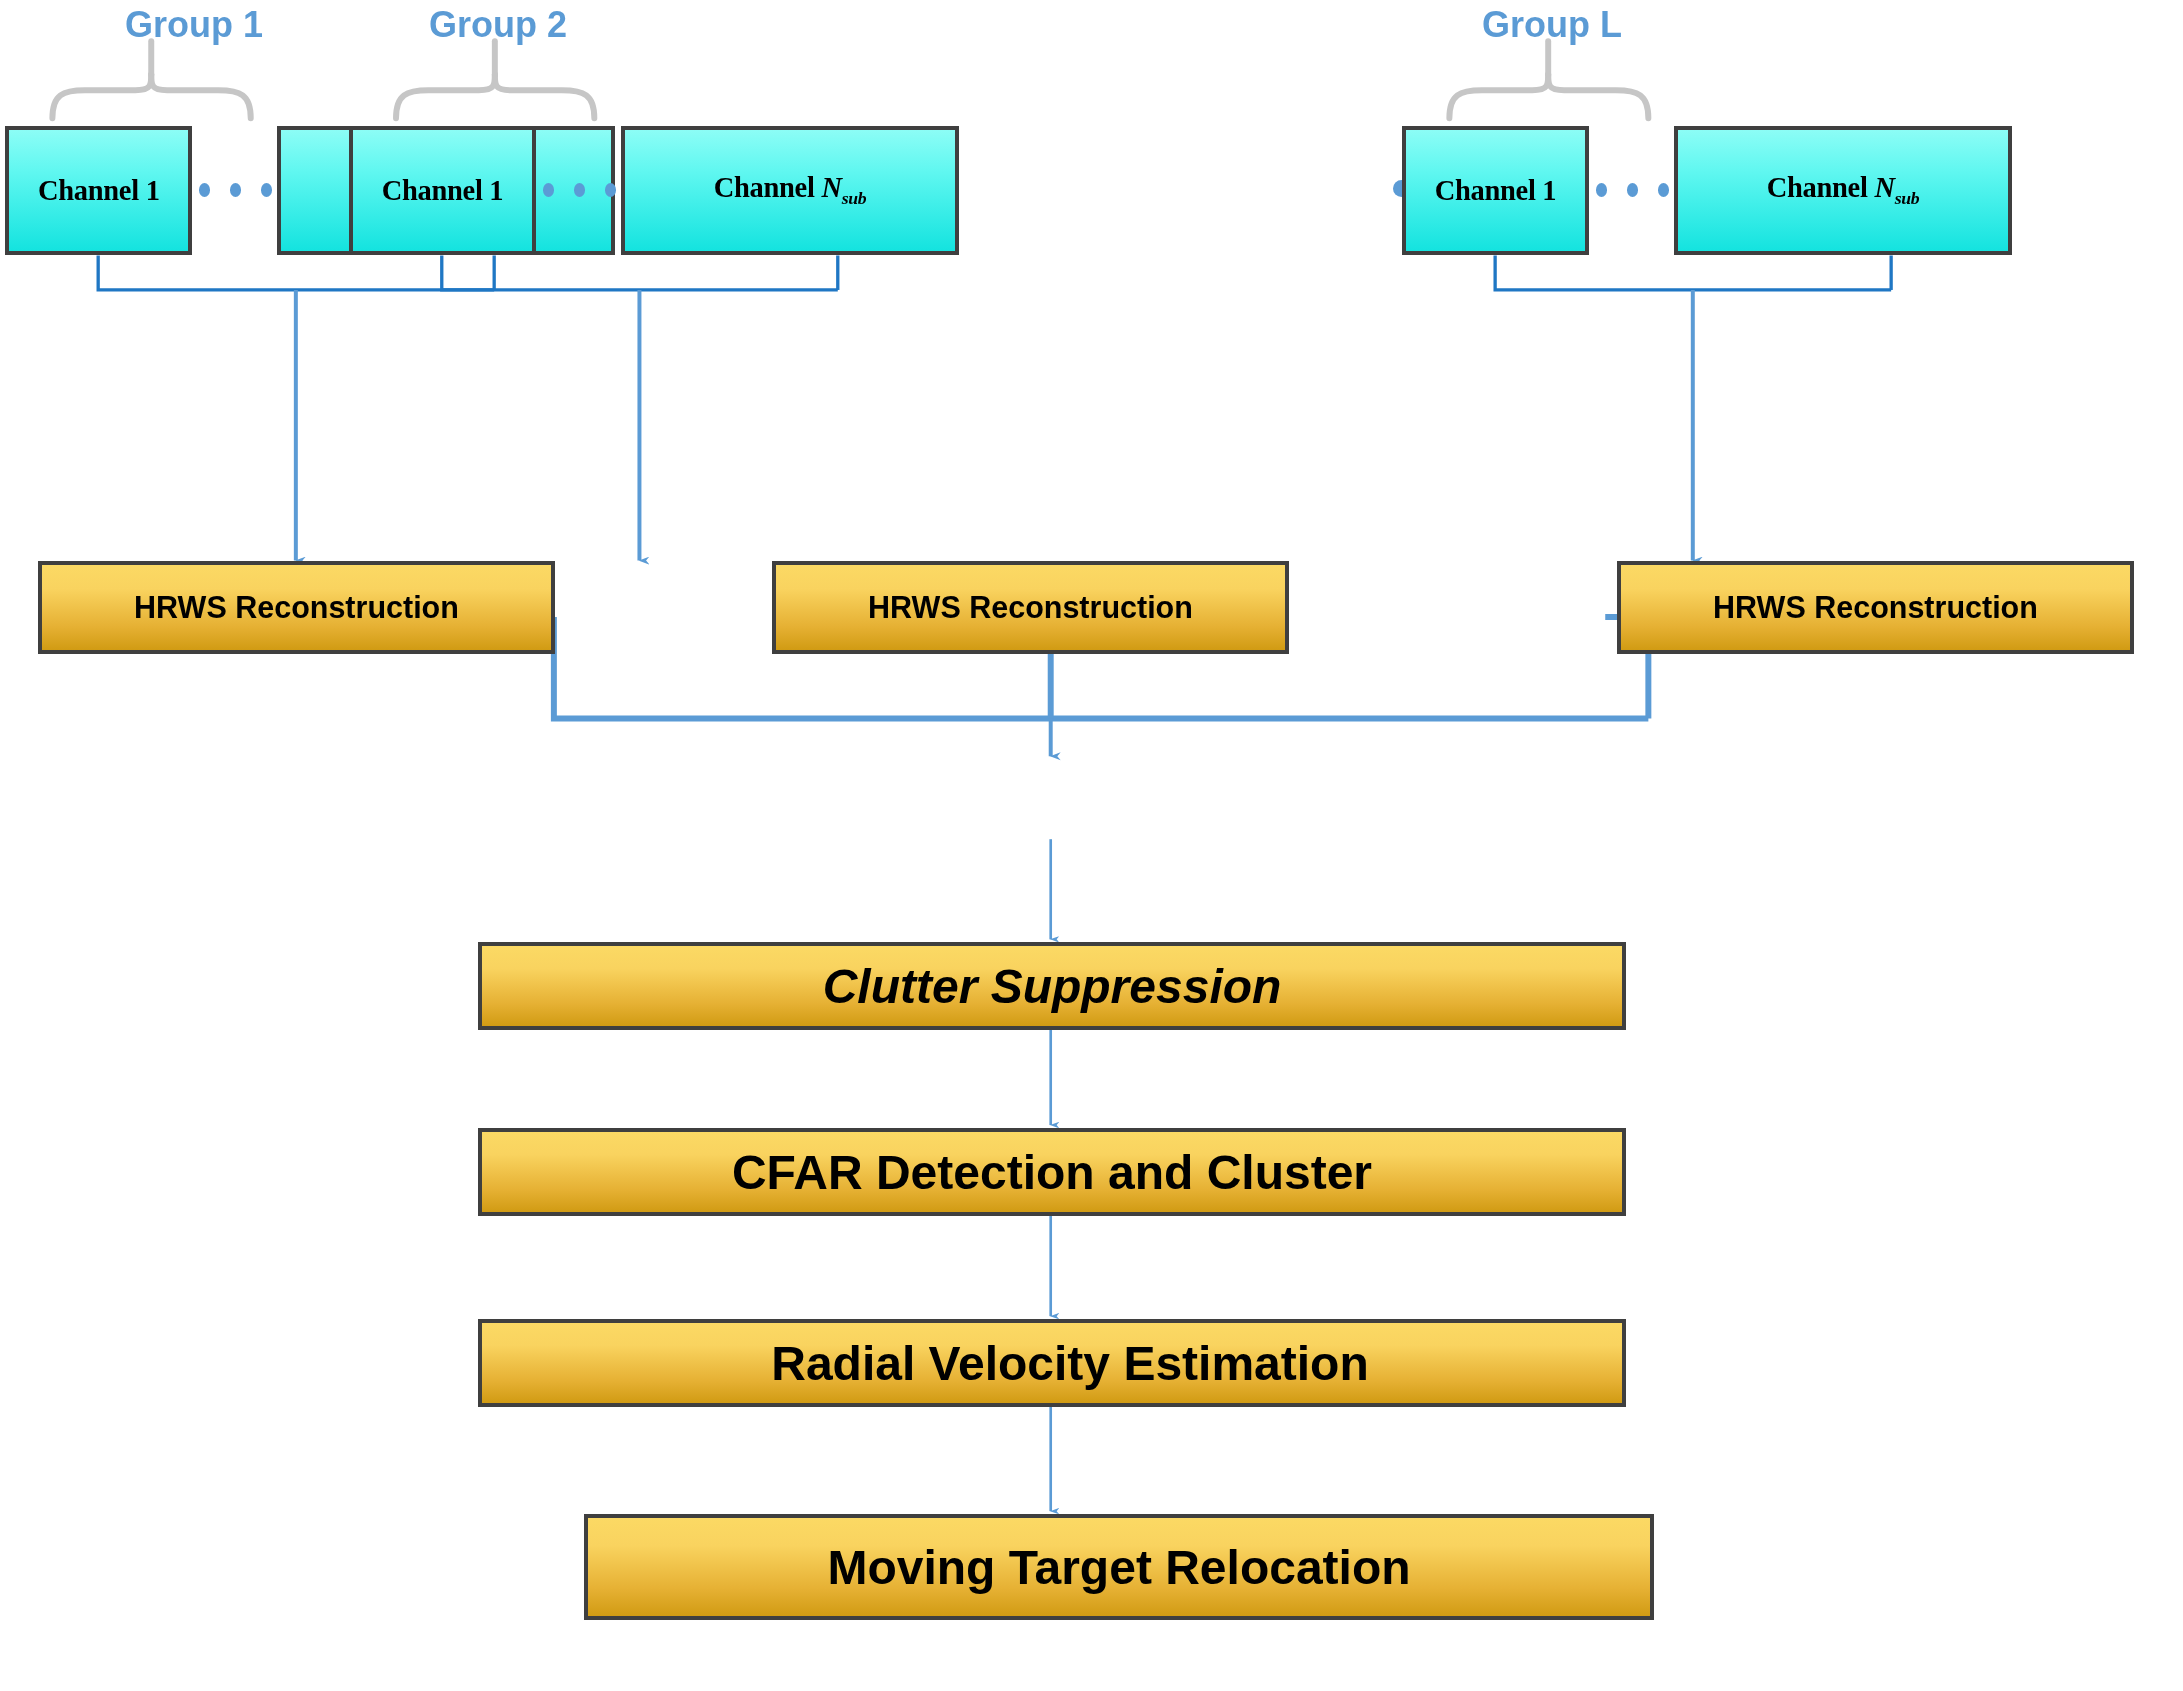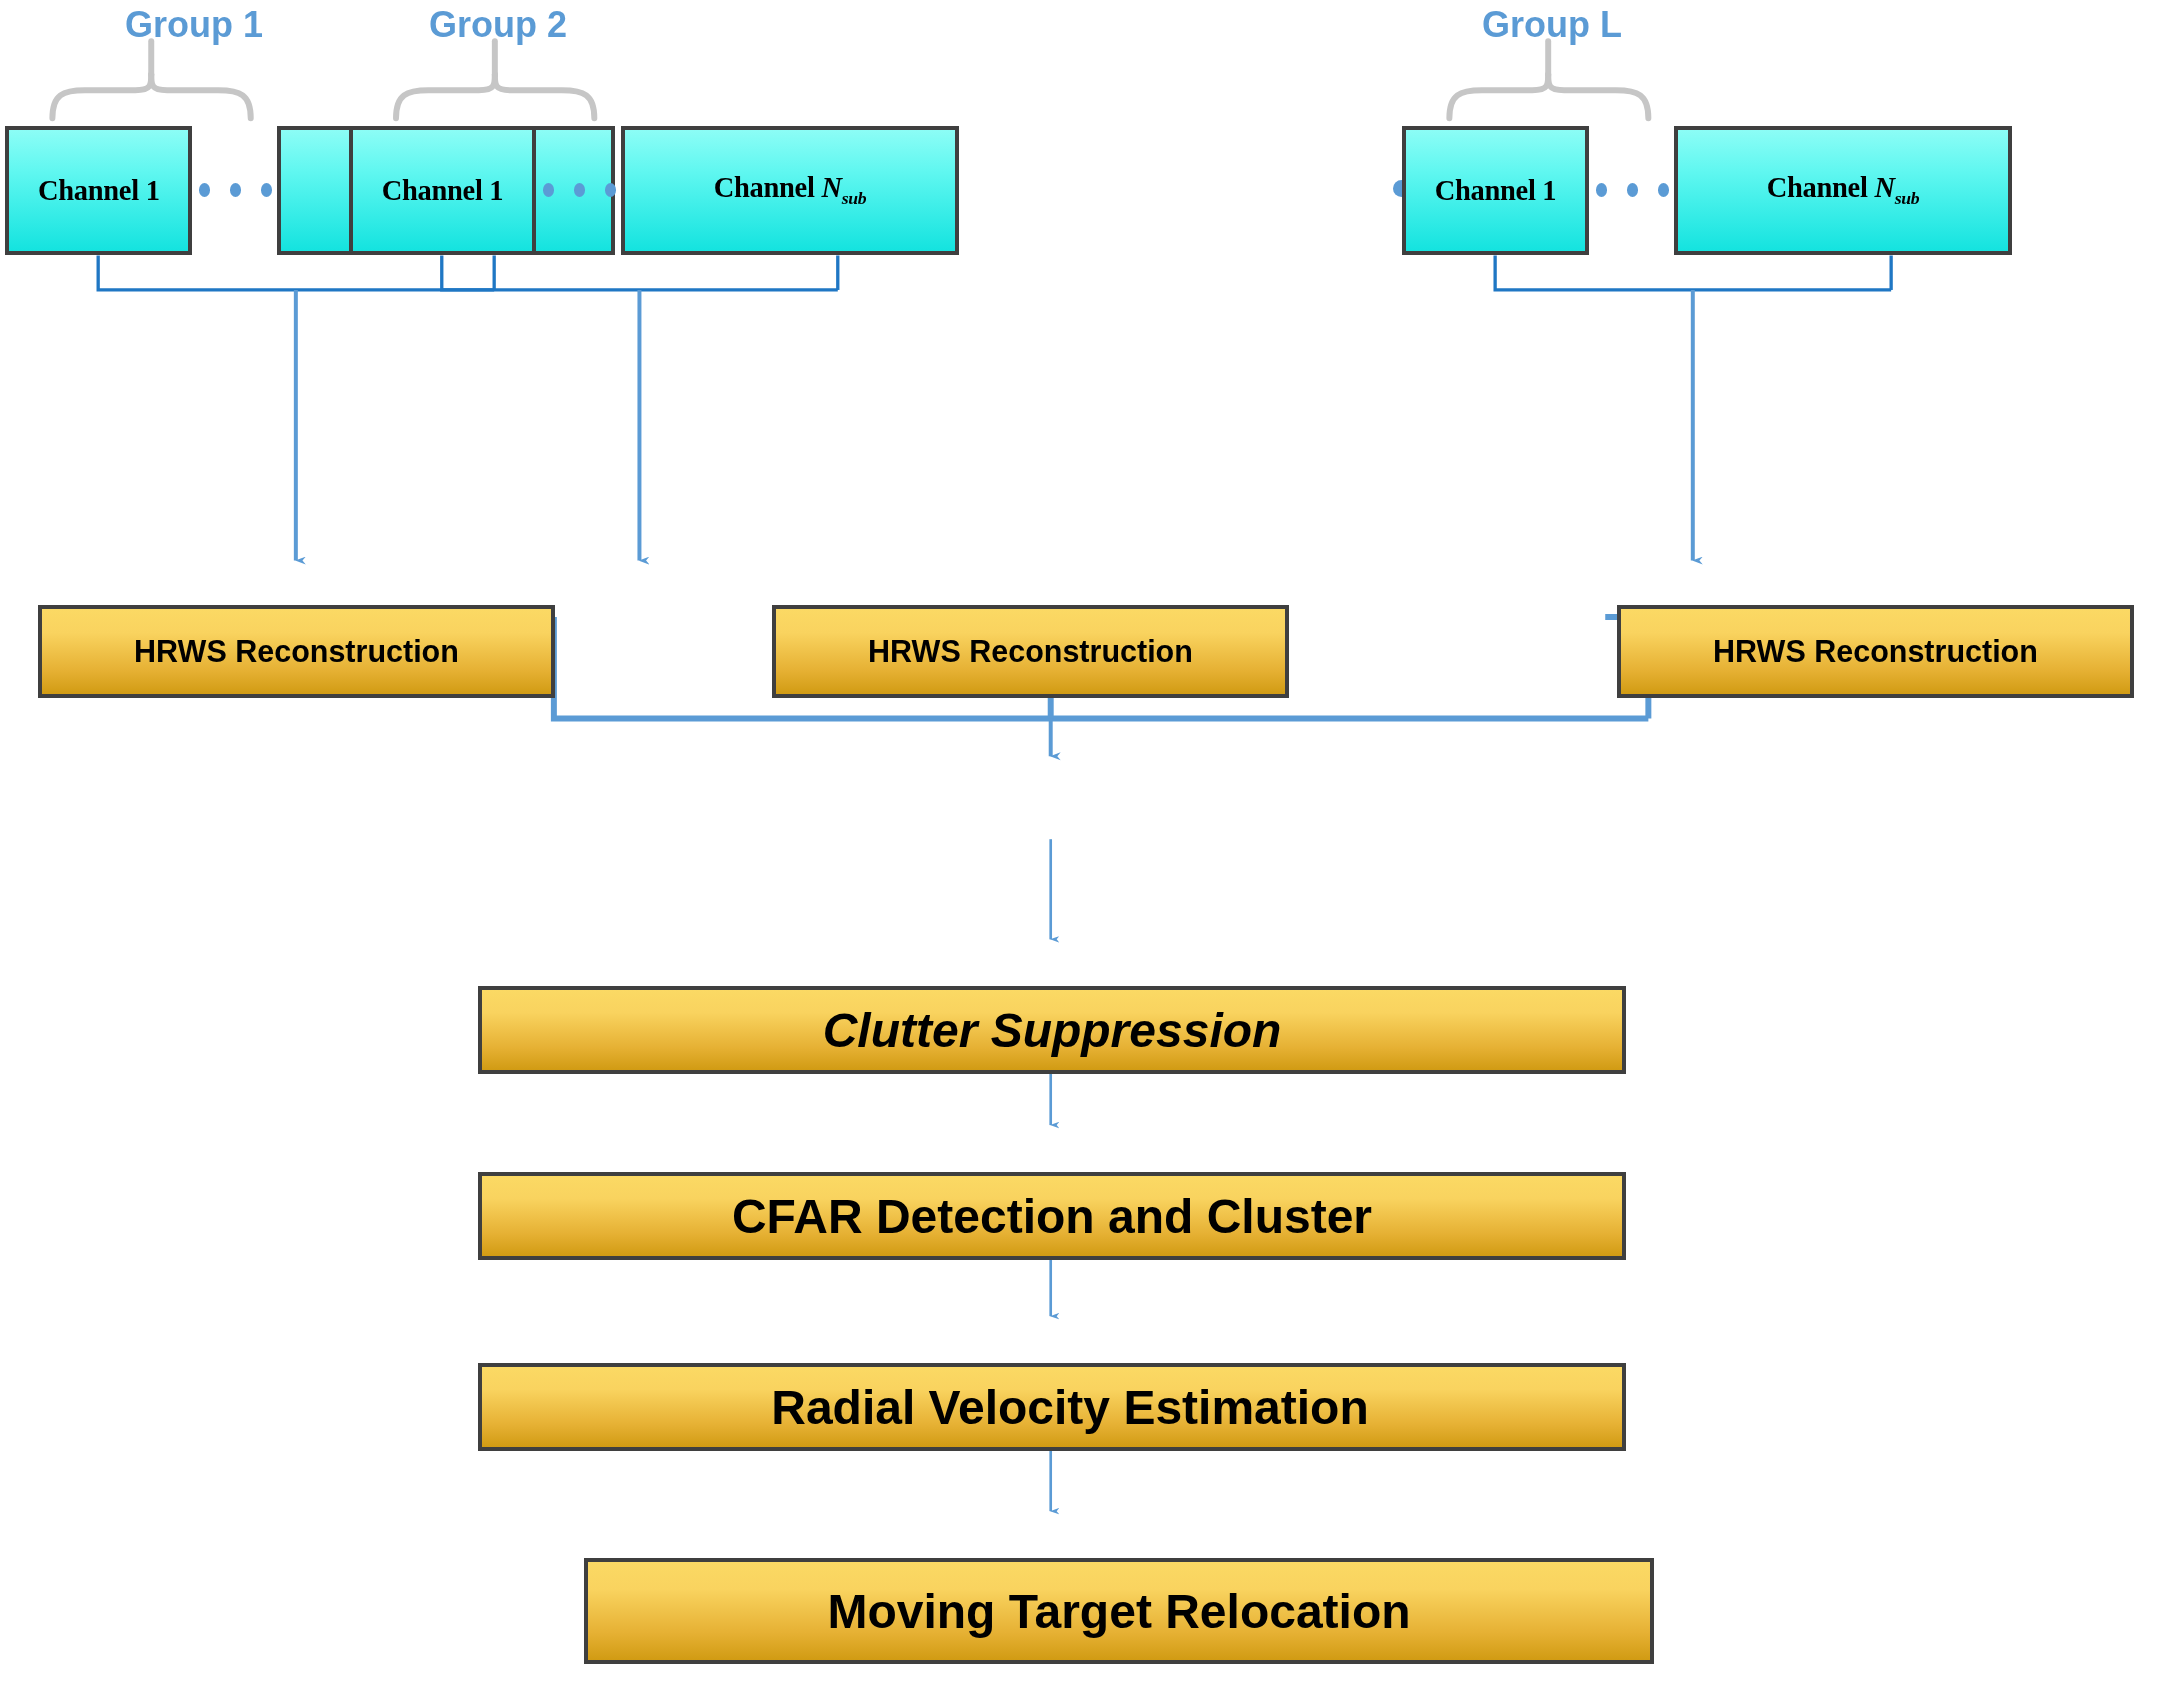--- a/index.html
+++ b/index.html
@@ -11,21 +11,21 @@
        border:4.6px solid #3f3f3f;text-align:center;}
   .chan{
     background:linear-gradient(180deg,#8CFDF6 0%,#5FF7F0 35%,#14E3DF 100%);
     font-family:"Liberation Serif",serif;font-weight:bold;color:#000;
     font-size:28.5px;letter-spacing:-0.3px;
   }
   .chan .sub{font-style:italic;font-family:"Liberation Serif",serif;}
   .chan .sub sub{font-size:0.62em;font-style:italic;}
   .gold{
     background:linear-gradient(180deg,#FBD964 0%,#F9D35F 28%,#E6B134 72%,#D19B13 100%);
-    font-family:"Liberation Sans",sans-serif;font-weight:bold;color:#000;margin-top:44px;
+    font-family:"Liberation Sans",sans-serif;font-weight:bold;color:#000;
   }
   .gold.small{font-size:30.5px;}
   .gold.big{font-size:48px;}
 
   .glabel{position:absolute;color:#5B9BD5;font-weight:bold;font-size:36px;
           font-family:"Liberation Sans",sans-serif;white-space:nowrap;text-align:center;}
 
   .dots{position:absolute;display:flex;align-items:center;justify-content:space-between;}
   .dots i{display:block;background:#5B9BD5;border-radius:50%;}
   .dots.small i{width:11.3px;height:14px;}

